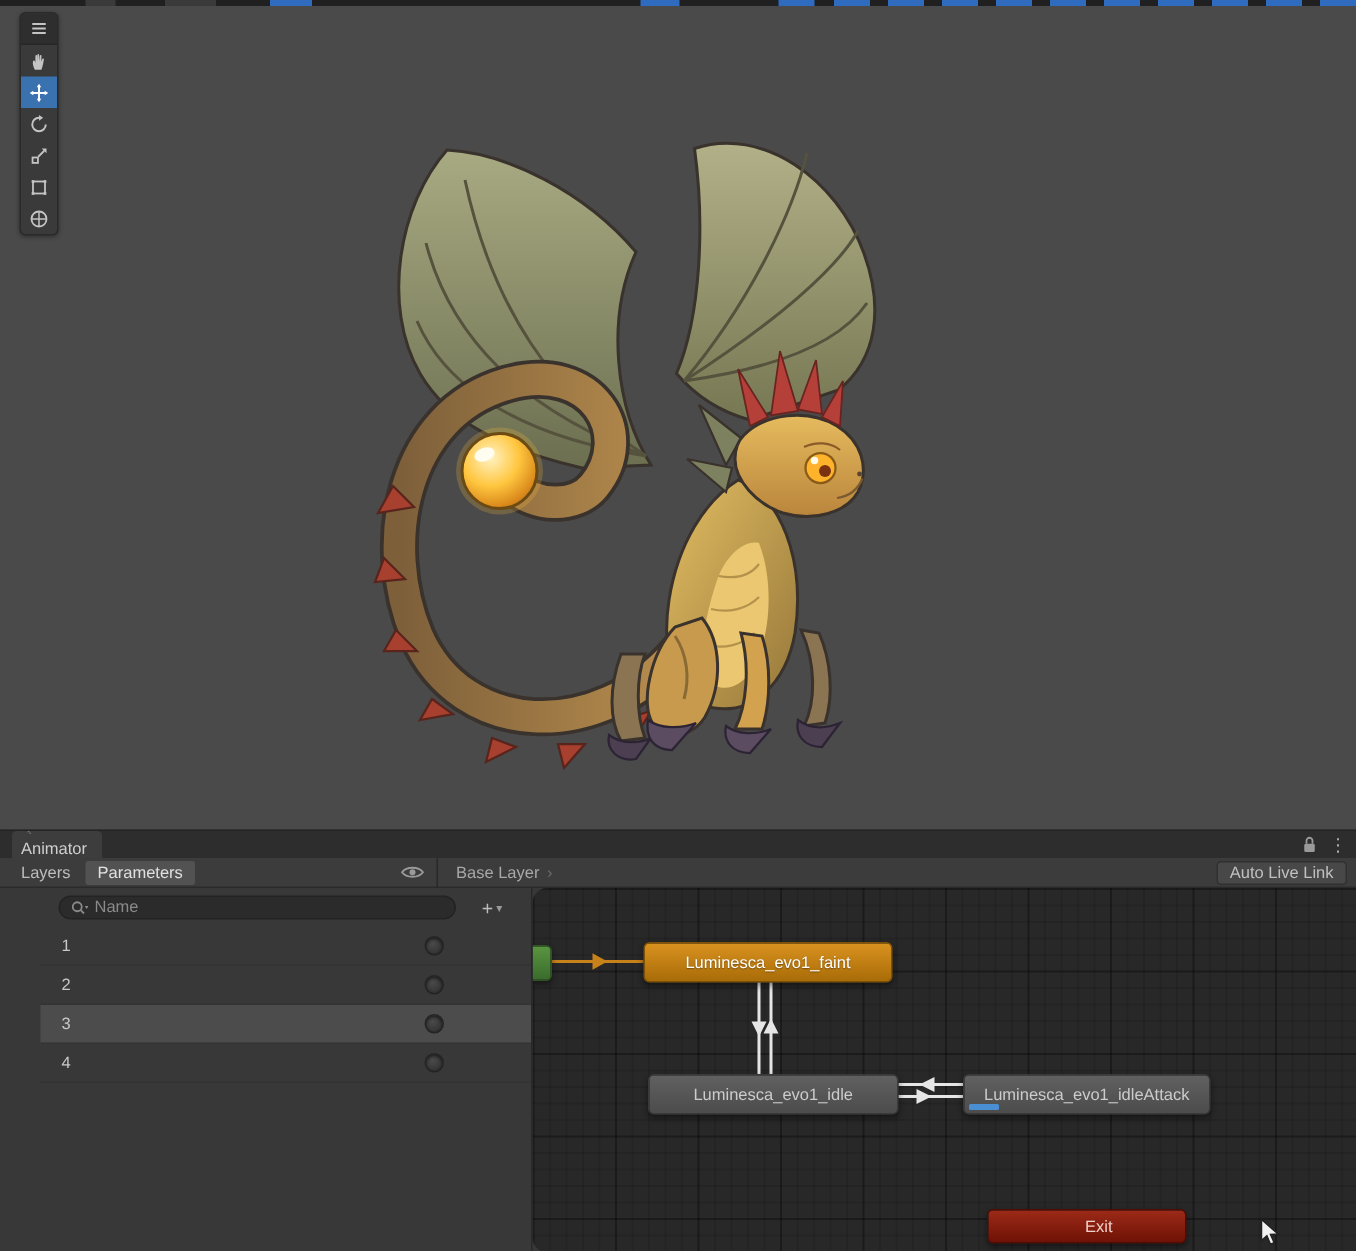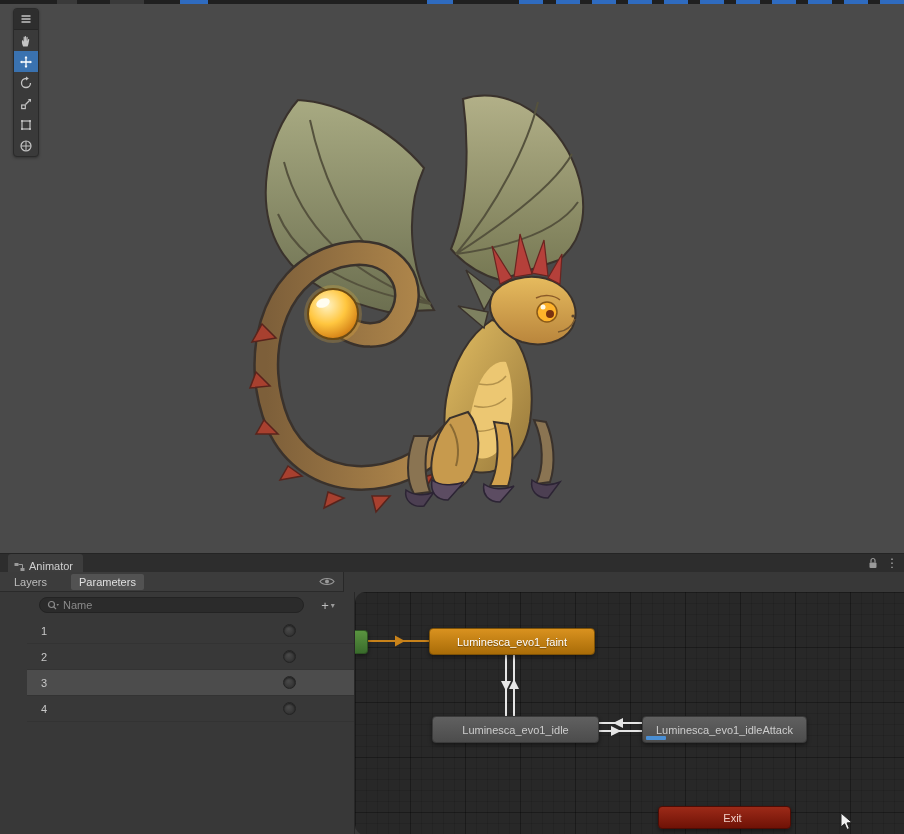--- a/index.html
+++ b/index.html
@@ -24,29 +24,30 @@
     cursor:pointer;
   }
   .palette .tool.menu { background:#2e2e2e; border-bottom:1px solid #262626; }
   .palette .tool.active { background:#3a72b0; }
   .palette svg { display:block; }
   
   .animator { position:absolute; top:553px; left:0; width:904px; height:281px; background:#383838; border-top:1px solid #242424; }
   .tabbar { position:relative; height:18px; background:#2d2d2d; }
   .wintab {
     position:absolute; left:8px; top:0; height:18px; padding:0 10px 0 6px;
-    background:#3d3d3d; border-radius:3px 3px 0 0; display:flex; align-items:flex-end; gap:4px;
+    background:#3d3d3d; border-radius:3px 3px 0 0; display:flex; align-items:flex-start; gap:4px;
     color:#cfcfcf;
+    flex-direction:column;
   }
   .tabbar-right { position:absolute; right:6px; top:0; height:18px; display:flex; align-items:center; gap:8px; }
   .kebab { color:#b0b0b0; font-size:12px; line-height:1; cursor:pointer; }
   .subhead { position:absolute; top:18px; left:0; width:904px; height:20px; display:flex; }
   .left-head {
-    width:344px; background:#3c3c3c; border-right:1px solid #282828; border-bottom:1px solid #2a2a2a;
-    display:flex; align-items:center; padding-left:6px; gap:16px; position:relative;
+    width:292px; background:#3c3c3c; border-right:1px solid #282828; border-bottom:1px solid #2a2a2a;
+    display:flex; align-items:center; padding-left:6px; gap:2px; position:relative;
   }
   .seg-tab { padding:2px 8px; color:#bdbdbd; border-radius:2px; cursor:pointer; }
   .seg-tab.active { background:#525252; color:#e0e0e0; }
   .eye { position:absolute; right:8px; top:4px; cursor:pointer; }
   .graph-head {
     flex:1; background:#3c3c3c; border-bottom:1px solid #2a2a2a;
     display:flex; align-items:center; padding-left:12px;
   }
   .crumb { color:#a8a8a8; }
   .crumb-sep { color:#6e6e6e; margin-left:5px; }
@@ -277,20 +278,25 @@
     </div>
 
     <div class="subhead">
       <div class="left-head">
         <div class="seg-tab">Layers</div>
         <div class="seg-tab active">Parameters</div>
         <svg class="eye" width="16" height="11" viewBox="0 0 16 11">
           <path d="M1 5.5 C4 1.5 12 1.5 15 5.5 C12 9.5 4 9.5 1 5.5 Z" fill="none" stroke="#9a9a9a" stroke-width="1.2"></path>
           <circle cx="8" cy="5.5" r="2" fill="#9a9a9a"></circle>
         </svg>
+      </div>
+      <div class="graph-head">
+        <span class="crumb">Base Layer</span>
+        <span class="crumb-sep">›</span>
+        <div class="live-link">Auto Live Link</div>
       </div>
     </div>
 
     <div class="panel-body">
 
       <div class="left-panel">
         <div class="search-row">
           <div class="search-box">
             <svg width="12" height="11" viewBox="0 0 12 11">
               <circle cx="4.5" cy="4.5" r="3" fill="none" stroke="#8a8a8a" stroke-width="1.2"></circle>

